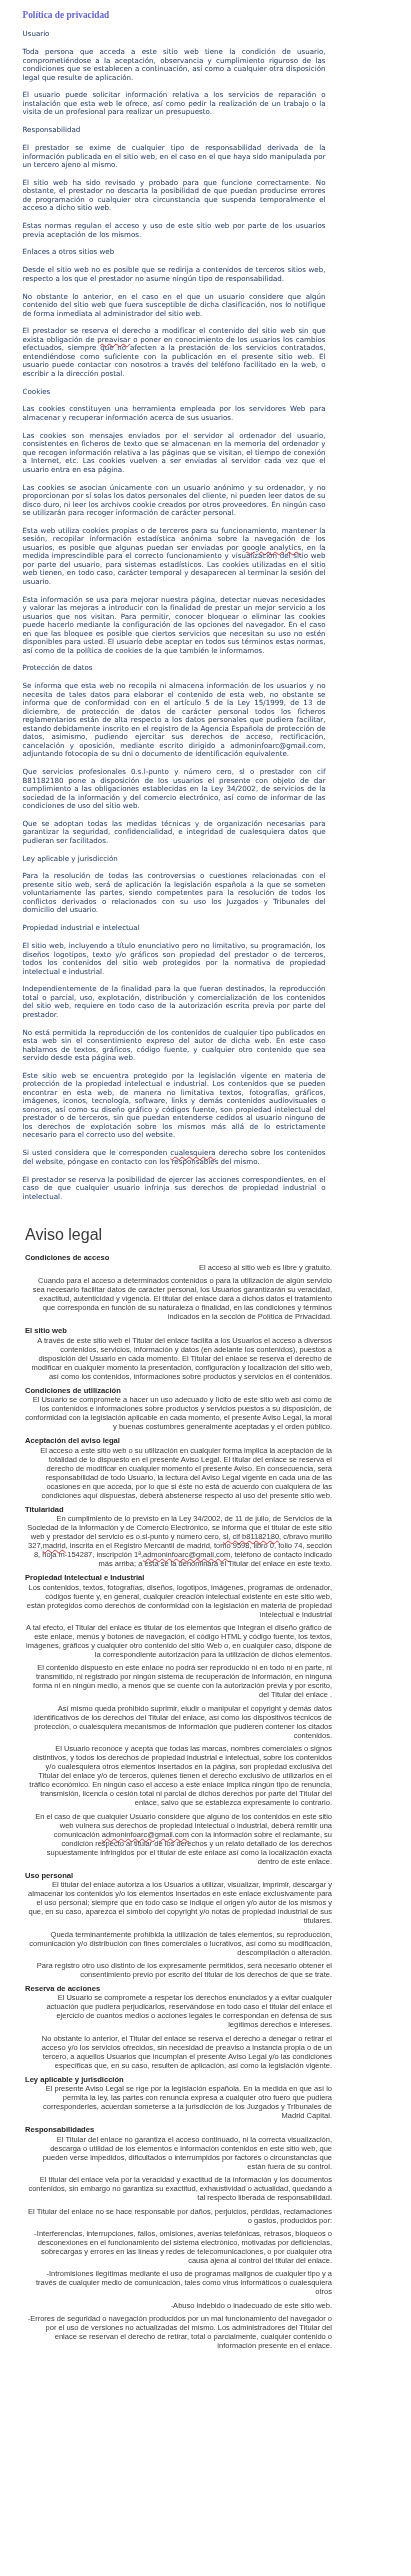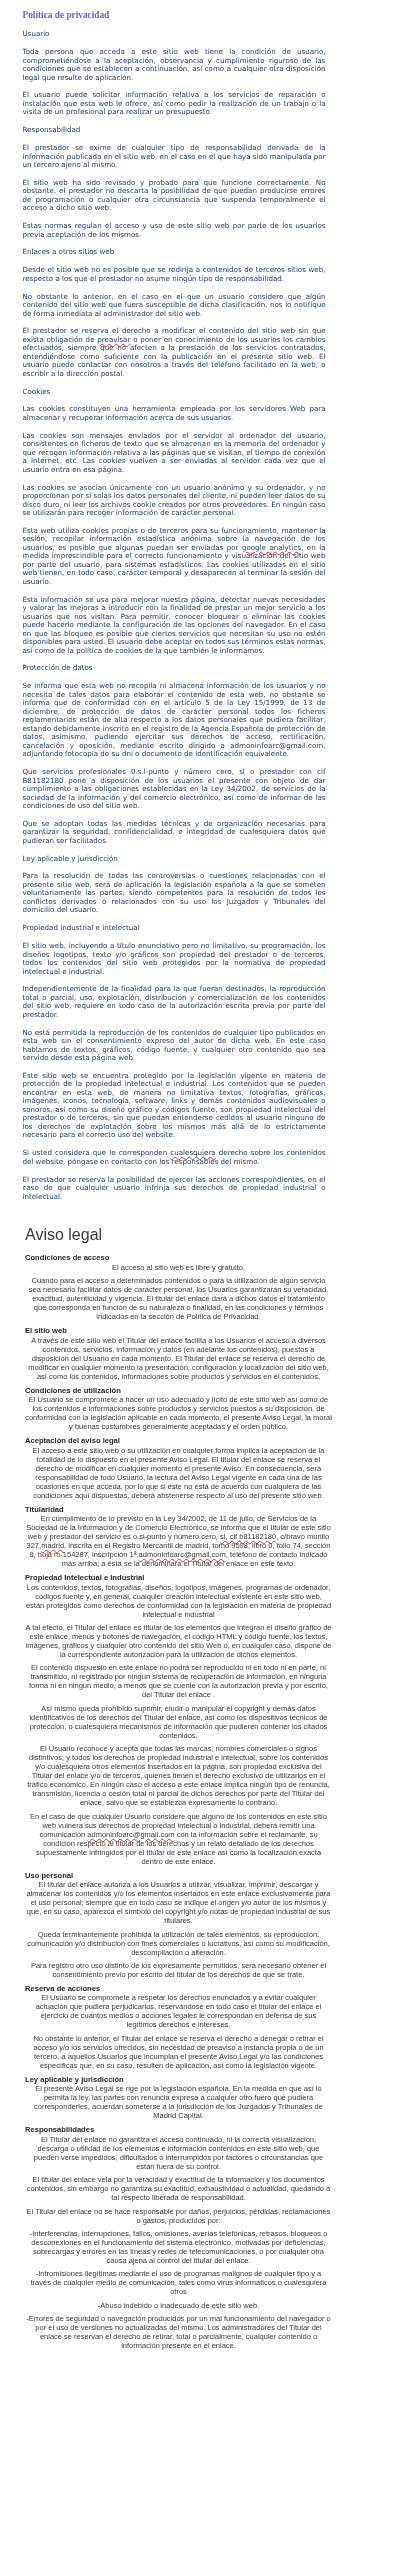--- a/index.html
+++ b/index.html
@@ -24,21 +24,21 @@
   .ln{margin-top:25px;padding-left:25px;width:307px;font-family:"Liberation Sans",sans-serif;}
   .ln-title{
     font-size:16px;font-weight:400;color:var(--legal_text_color,#3a3a3a);
     margin:0 0 9.3px 0;
   }
   .ln-h{
     font-size:7.6px;font-weight:700;color:#262626;margin:5px 0 0.5px 0;
   }
   .ln-p{
     font-size:7.5px;line-height:9px;color:var(--legal_text_color,#3a3a3a);
-    margin:0 0 4.4px 0;text-align:center;
+    margin:0 0 4.4px 0;text-align:right;
   }
   
   .sc{
     text-decoration-line:underline;
     text-decoration-style:wavy;
     text-decoration-color:var(--spellcheck_color,#dd3333);
     text-decoration-thickness:0.5px;
     text-underline-offset:1.1px;
   }
 </style>

